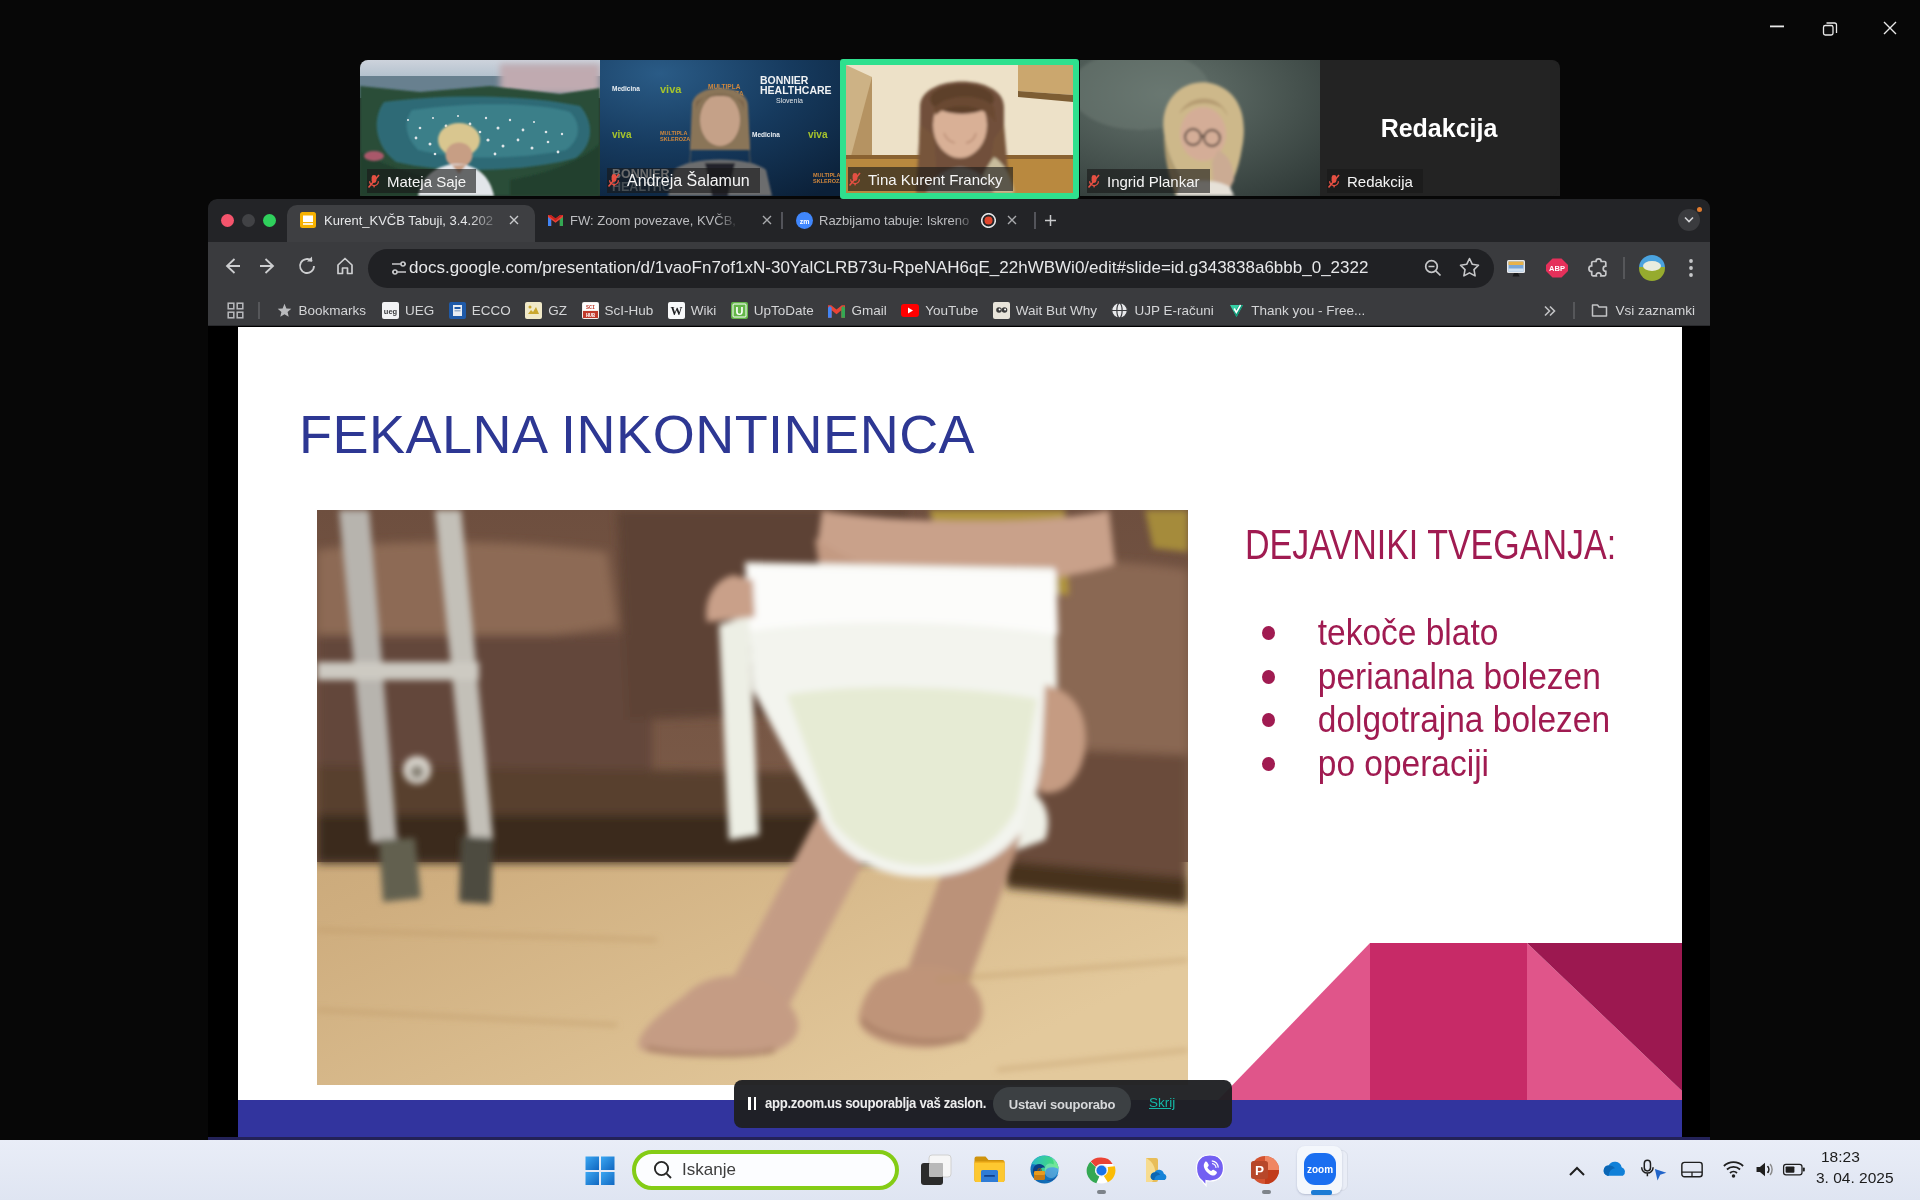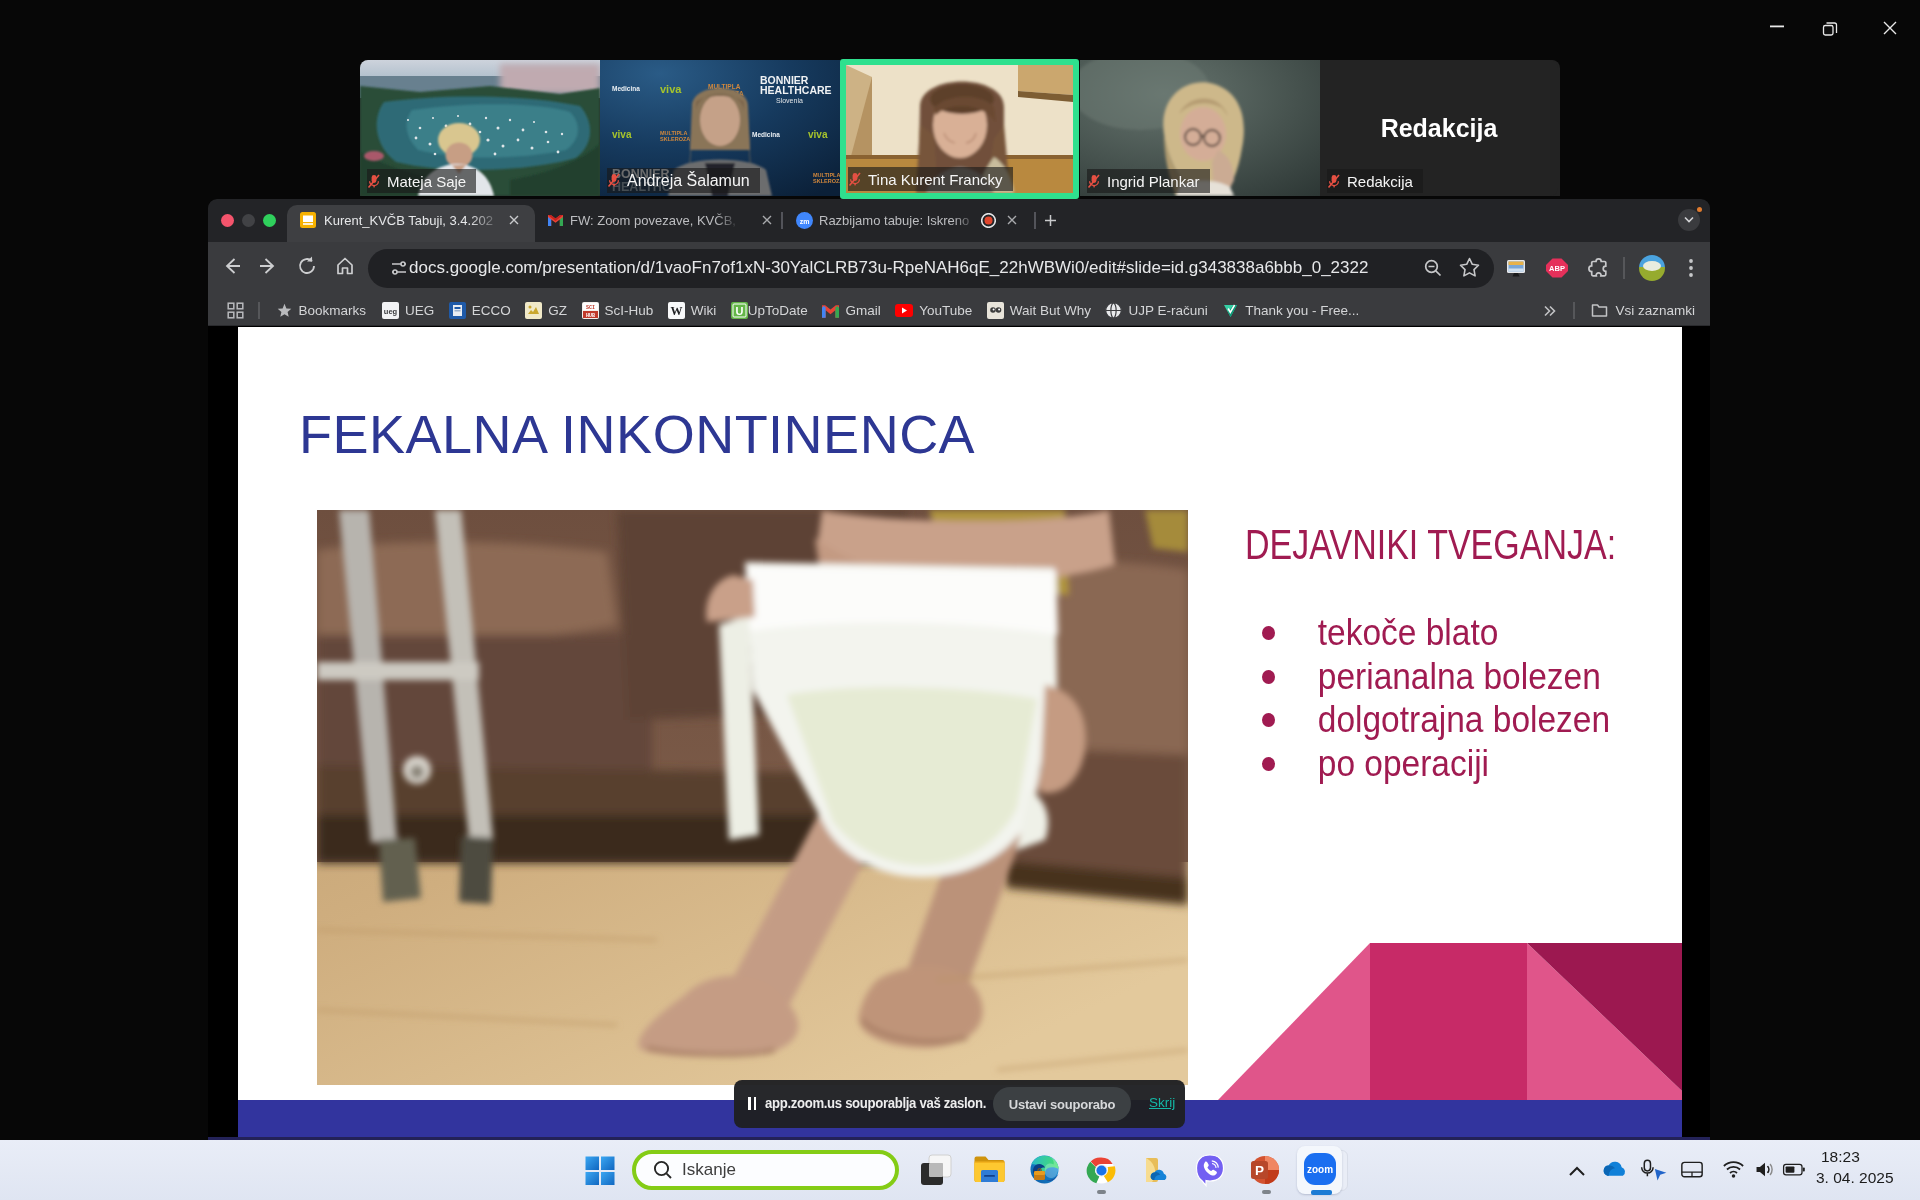--- a/index.html
+++ b/index.html
@@ -388,21 +388,21 @@
     <svg style="margin-left:14.5px" width="17" height="17" viewBox="0 0 17 17">
         <rect width="17" height="17" rx="2" fill="#f8f9fa"></rect>
         <text x="8.5" y="13" text-anchor="middle" font-size="12" font-weight="bold" fill="#202124" font-family="Liberation Serif,serif">W</text>
       </svg>
     <span style="margin-left:6px">Wiki</span>
     <svg style="margin-left:14.5px" width="17" height="17" viewBox="0 0 17 17">
         <rect width="17" height="17" rx="2" fill="#63b648"></rect>
         <rect x="2" y="2" width="13" height="13" rx="1" fill="none" stroke="#fff" stroke-width="1"></rect>
         <text x="8.5" y="13" text-anchor="middle" font-size="11" font-weight="bold" fill="#fff" font-family="Liberation Sans,sans-serif">U</text>
       </svg>
-    <span style="">UpToDate</span>
+    <span style="margin-left:6px">UpToDate</span>
     <svg style="margin-left:14.5px" width="17" height="14" viewBox="0 0 15 12">
         <path d="M3.2 5.4 V12 H0 V3 Z" fill="#4285f4" opacity="0"></path>
         <path d="M0 1 h2.8 l4.7 3.6 L12.2 1 H15 v11 h-3.2 V5.4 L7.5 8.8 3.2 5.4 V12 H0 Z" fill="#ea4335"></path>
         <path d="M0 12 V3.2 L1.5 1.6 3.2 3 V12 Z" fill="#4285f4"></path>
         <path d="M15 12 V3.2 L13.5 1.6 11.8 3 V12 Z" fill="#34a853"></path>
       </svg>
     <span style="margin-left:6px">Gmail</span>
     <svg style="margin-left:14.5px" width="18" height="13" viewBox="0 0 18 13">
         <rect width="18" height="13" rx="3" fill="#f00"></rect>
         <path d="M7 3.5 L12 6.5 L7 9.5 Z" fill="#fff"></path>
@@ -519,21 +519,21 @@
 
   <svg class="abs" style="left:1010px;top:742px" width="464" height="159" viewBox="0 0 464 159">
     <polygon points="152,2 0,159 152,159" fill="#e0558a"></polygon>
     <rect x="152" y="2" width="157" height="157" fill="#c72a67"></rect>
     <polygon points="309,2 464,150 464,159 309,159" fill="#e0558a"></polygon>
     <polygon points="309,2 464,2 464,150" fill="#9c1850"></polygon>
   </svg>
 
   <div class="abs" style="left:30px;top:901px;width:1444px;height:37px;background:#32349e"></div>
 
-  <div class="abs" style="left:526px;top:881px;width:451px;height:48px;background:rgba(30,31,34,0.96);border-radius:8px;white-space:nowrap">
+  <div class="abs" style="left:526px;top:881px;width:498px;height:48px;background:rgba(30,31,34,0.96);border-radius:8px;white-space:nowrap">
     <div class="abs" style="left:14px;top:17px;width:2.5px;height:13px;background:#fff"></div>
     <div class="abs" style="left:19.5px;top:17px;width:2.5px;height:13px;background:#fff"></div>
     <div class="abs" style="left:31px;top:15px;color:#ededee;font-size:14px;font-weight:bold;letter-spacing:-0.35px;transform:scaleX(0.94);transform-origin:0 0">app.zoom.us souporablja vaš zaslon.</div>
     <div class="abs" style="left:259px;top:7px;width:138px;height:34px;border-radius:17px;background:#3c4043;color:#d7d8da;font-size:13px;font-weight:bold;display:flex;align-items:center;justify-content:center;letter-spacing:-0.2px">Ustavi souporabo</div>
     <div class="abs" style="left:415px;top:15px;color:#14b8a6;font-size:13.5px;font-weight:normal;text-decoration:underline">Skrij</div>
   </div>
 </div>
 
 <div class="abs" style="left:208px;top:1137px;width:1502px;height:3px;background:#232258"></div>
 

